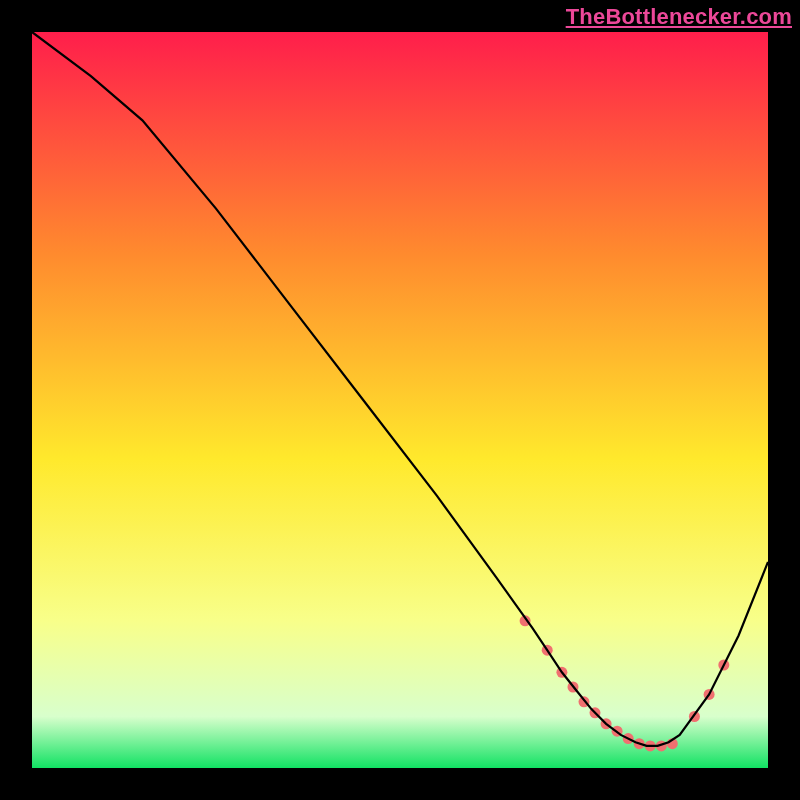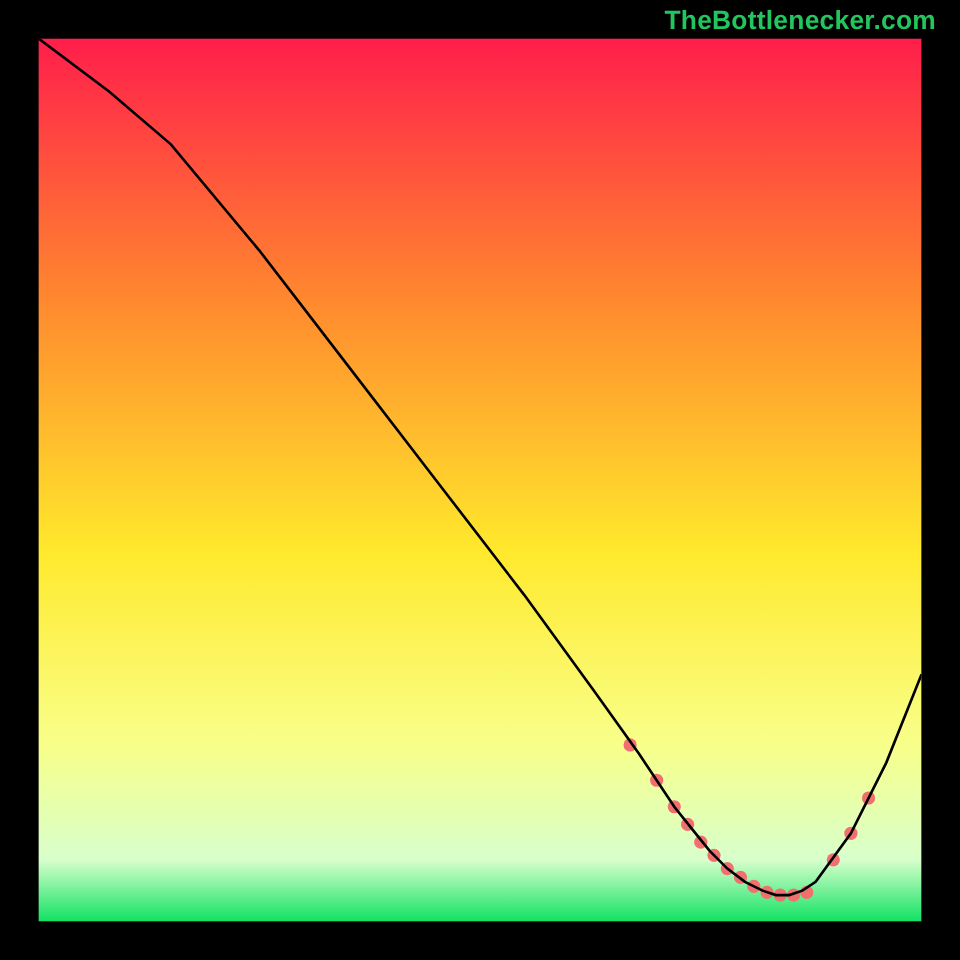--- a/index.html
+++ b/index.html
@@ -12,25 +12,26 @@
     font-family: Arial, Helvetica, sans-serif;
   }
   .frame {
     position: absolute;
     inset: 0;
     background: #000;
   }
   .credit {
     position: absolute;
     top: 4px;
-    right: 20px;
+    right: 8px;
     font-size: 22px;
     font-weight: 600;
-    color: #22c55e;
+    color: #ec4899;
     letter-spacing: 0.2px;
+    text-decoration: underline;
   }
   .plot {
     position: absolute;
     left: 32px;
     top: 32px;
     width: 736px;
     height: 736px;
   }
   .plot svg {
     display: block;

